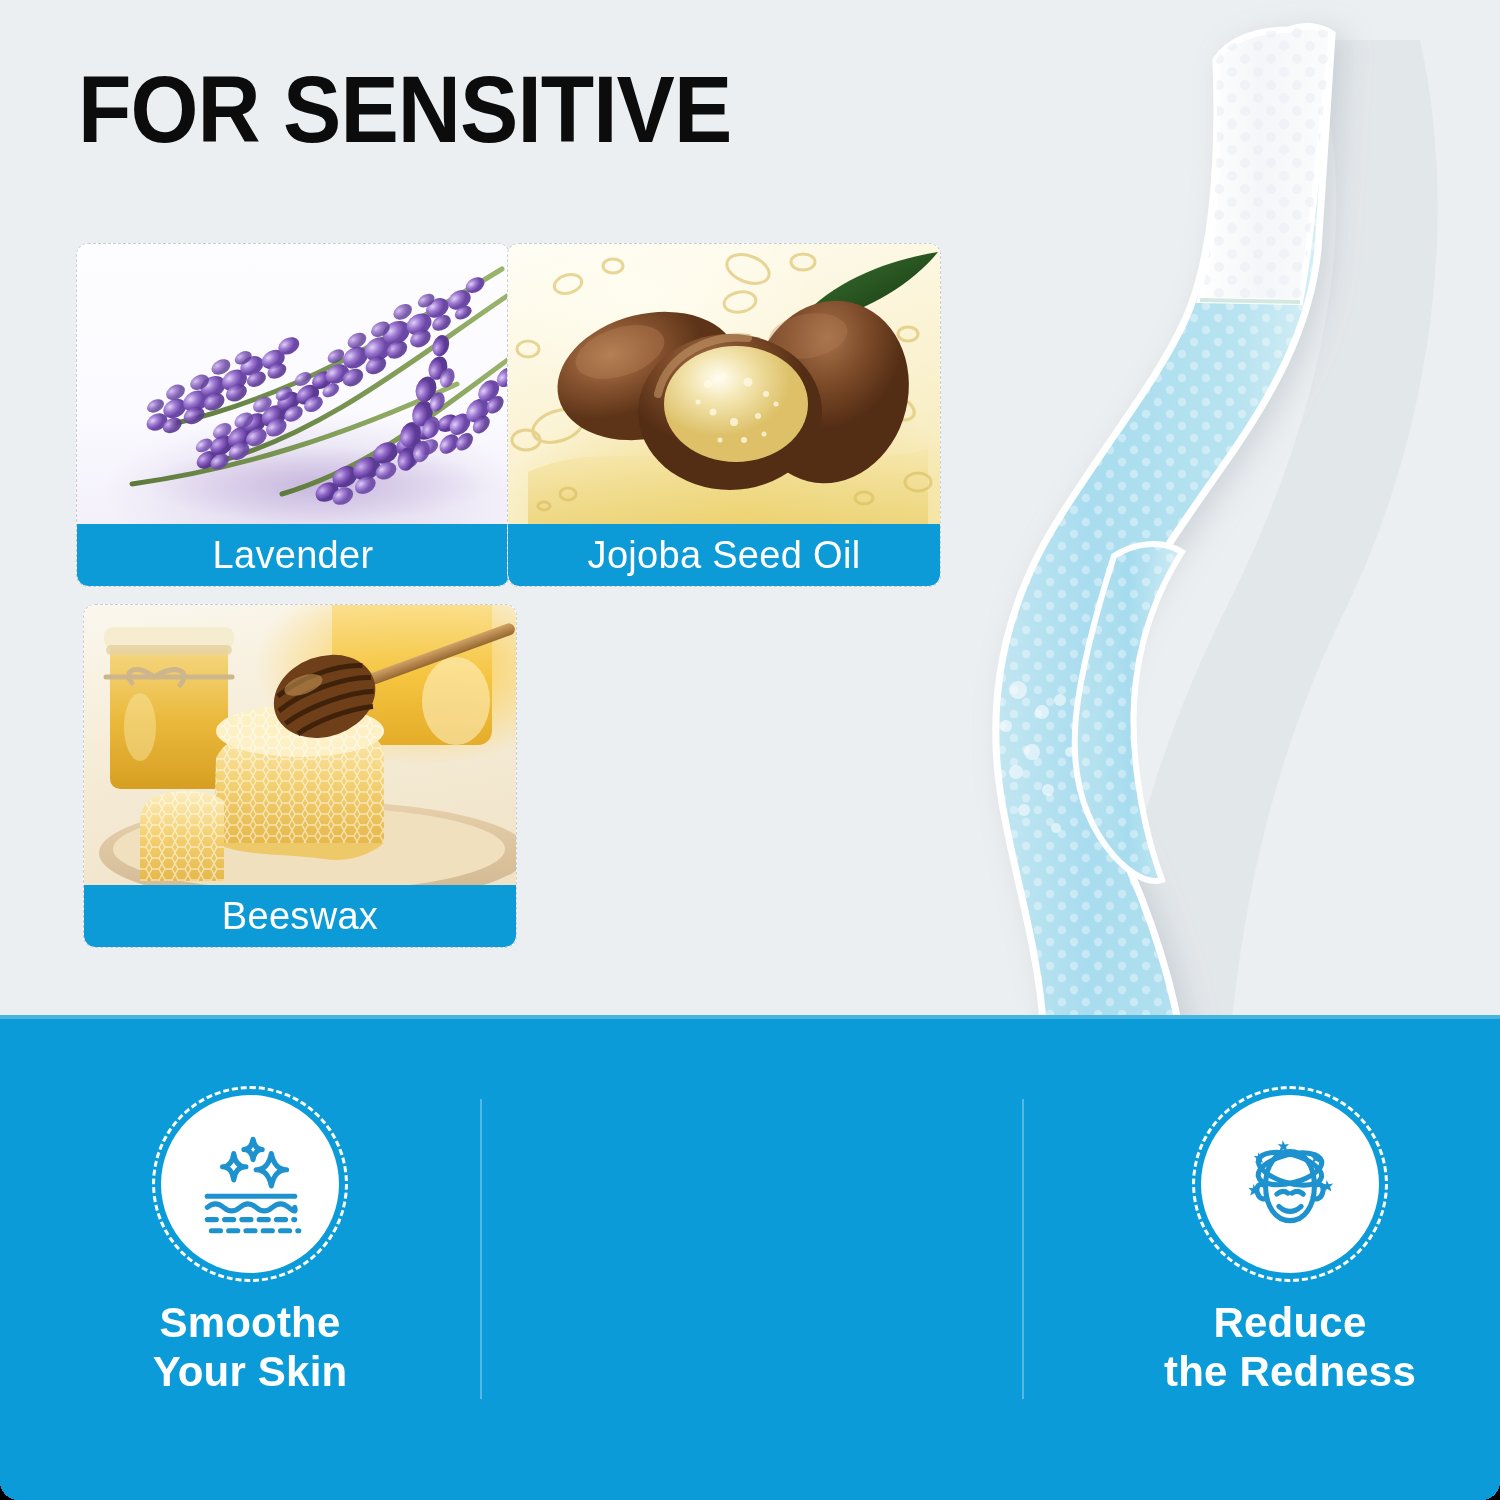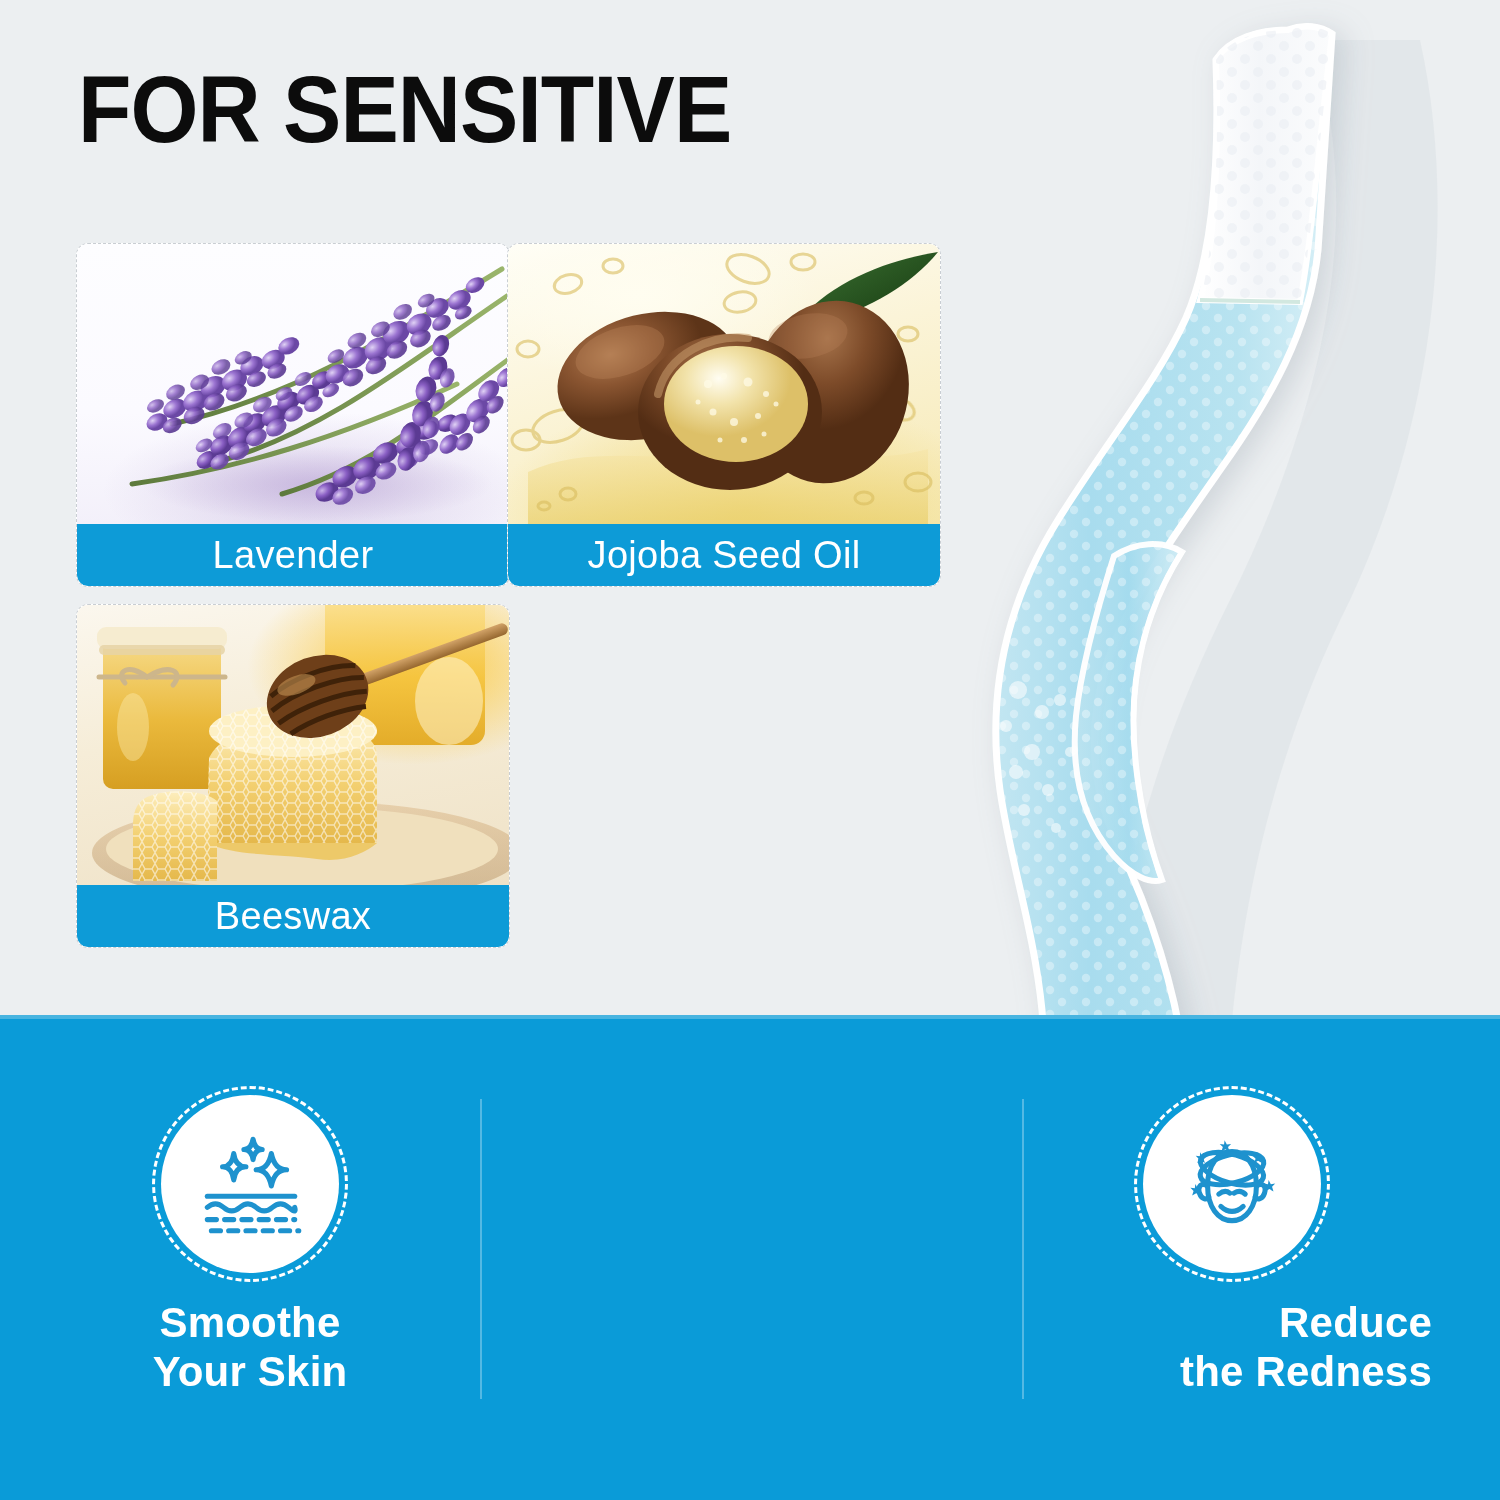--- a/index.html
+++ b/index.html
@@ -12,20 +12,21 @@
     background: #eceff1;
     font-family: "Liberation Sans", sans-serif;
     overflow: hidden;
   }
   #page {
     position: relative;
     width: 1500px;
     height: 1500px;
     background: #eceff1;
     overflow: hidden;
+    border-radius: 20px;
   }
 
   
   #headline {
     position: absolute;
     left: 78px;
     top: 62px;
     font-size: 95px;
     line-height: 1.0;
     font-weight: 700;
@@ -63,21 +64,21 @@
     font-weight: 400;
     letter-spacing: 0.3px;
     display: flex;
     align-items: center;
     justify-content: center;
     font-family: "Liberation Sans Narrow", "Liberation Sans", sans-serif;
   }
 
   #card-lavender { left: 76px;  top: 243px; width: 434px; height: 344px; }
   #card-jojoba   { left: 507px; top: 243px; width: 434px; height: 344px; }
-  #card-beeswax  { left: 76px;  top: 604px; width: 434px; height: 344px; }
+  #card-beeswax  { left: 83px;  top: 604px; width: 434px; height: 344px; }
 
   
   .lav-bg {
     position:absolute; inset:0;
     background:
       radial-gradient(ellipse 70% 40% at 55% 88%, rgba(158,130,196,.30), rgba(255,255,255,0) 70%),
       linear-gradient(180deg,#fdfdff 0%, #fbfaff 60%, #f3f0fa 100%);
   }
 
   
@@ -133,21 +134,21 @@
   #divider-2 { left: 1022px; }
 
   .benefit {
     position: absolute;
     top: 80px;
     width: 400px;
     text-align: center;
   }
   #benefit-0 { left: 50px;  }
   #benefit-1 { left: 545px; }
-  #benefit-2 { left: 1032px; text-align: right;}
+  #benefit-2 { left: 1090px;}
 
   .benefit-icon {
     width: 178px;
     height: 178px;
     margin: 0 auto 26px auto;
     border-radius: 50%;
     background: #ffffff;
     position: relative;
     display: flex;
     align-items: center;

